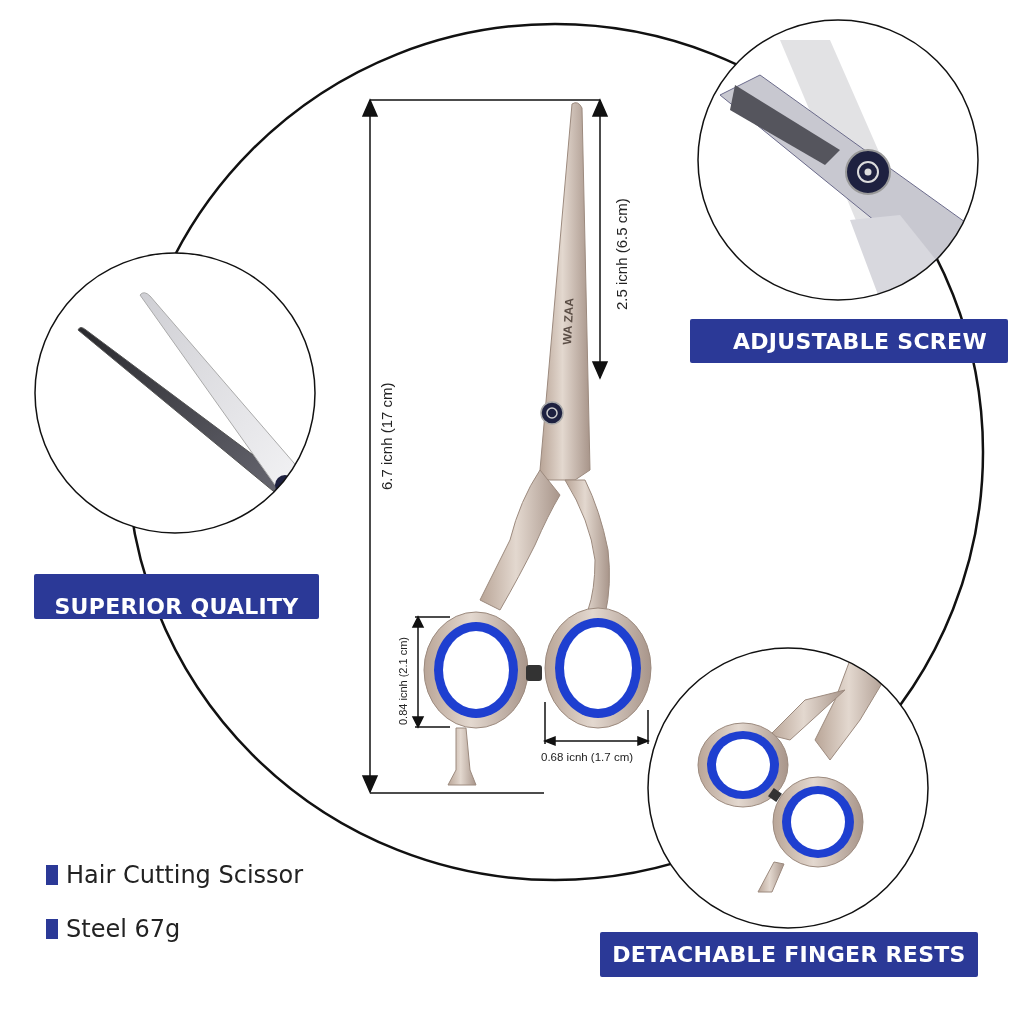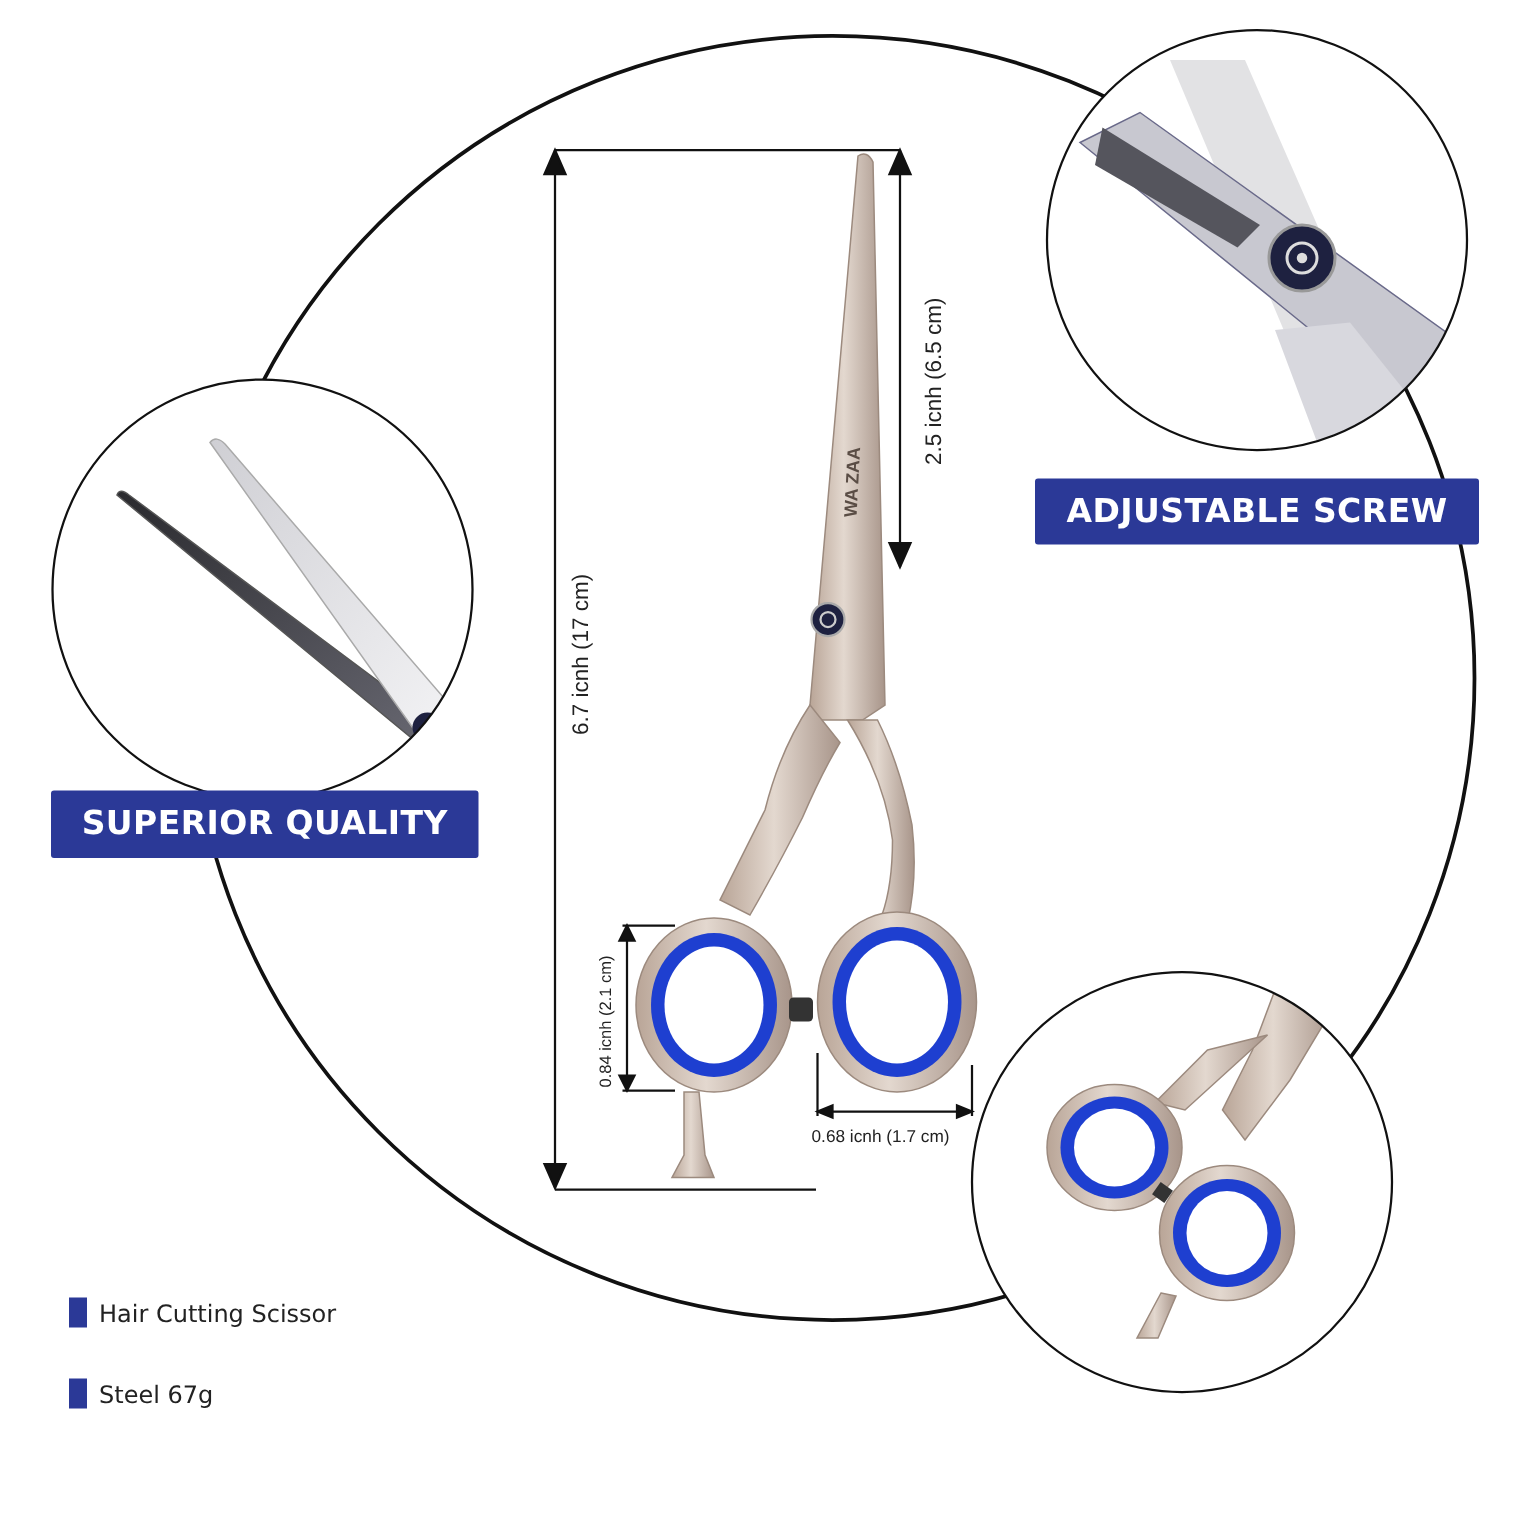--- a/index.html
+++ b/index.html
@@ -7,21 +7,21 @@
          font-family:"DejaVu Sans","Liberation Sans",sans-serif; }
   .stage { position:absolute; left:0; top:0; width:1024px; height:1024px; }
   .label-banner {
     position:absolute; background:#2B3997; color:#ffffff;
     font-weight:bold; font-size:22px; letter-spacing:0.3px;
     display:flex; align-items:center; justify-content:center;
     border-radius:2px; white-space:nowrap;
   }
   .feature-list { position:absolute; left:46px; top:848px; }
   .feature-item { display:flex; align-items:center; height:54px;
-                  font-size:16px; color:#222; }
+                  font-size:24px; color:#222; }
   .feature-bullet { width:12px; height:20px; background:#2B3997; margin-right:8px; }
   .dim-text { font-family:"Liberation Sans",sans-serif; fill:#222; }
 </style>
 </head>
 <body>
 
 <div class="stage">
 <svg width="1024" height="1024" viewBox="0 0 1024 1024" style="position:absolute;left:0;top:0">
   <defs>
     <linearGradient id="steelGrad" x1="0" x2="1" y1="0" y2="0">
@@ -128,25 +128,28 @@
       <ellipse cx="818" cy="822" rx="45" ry="45" fill="url(#steelGrad)" stroke="#9c8a7e"></ellipse>
       <ellipse cx="818" cy="822" rx="36" ry="36" fill="#1E3FD0"></ellipse>
       <ellipse cx="818" cy="822" rx="27" ry="28" fill="#fff"></ellipse>
       <rect x="770" y="790" width="10" height="10" fill="#333" transform="rotate(35 775 795)"></rect>
       <path d="M774,862 L784,864 L772,892 L758,892 Z" fill="url(#steelGrad)" stroke="#9c8a7e"></path>
     </g>
     <circle cx="788" cy="788" r="140" fill="none" stroke="#111" stroke-width="1.5"></circle>
   </g>
 </svg>
 
-<div class="label-banner" style="left:34px;top:527px;width:285px;height:45px;">
+<div class="label-banner" style="left:34px;top:574px;width:285px;height:45px;align-items:flex-end;">
   <span>SUPERIOR QUALITY</span>
 </div>
-<div class="label-banner" style="left:690px;top:319px;width:296px;height:44px;">
+<div class="label-banner" style="left:690px;top:319px;width:296px;height:44px;padding-left:22px;">
   <span>ADJUSTABLE SCREW</span>
+</div>
+<div class="label-banner" style="left:600px;top:932px;width:378px;height:45px;">
+  <span>DETACHABLE FINGER RESTS</span>
 </div>
 
 <div class="feature-list">
   <div class="feature-item">
     <span class="feature-bullet"></span>
     <span>Hair Cutting Scissor</span>
   </div>
   <div class="feature-item">
     <span class="feature-bullet"></span>
     <span>Steel 67g</span>

